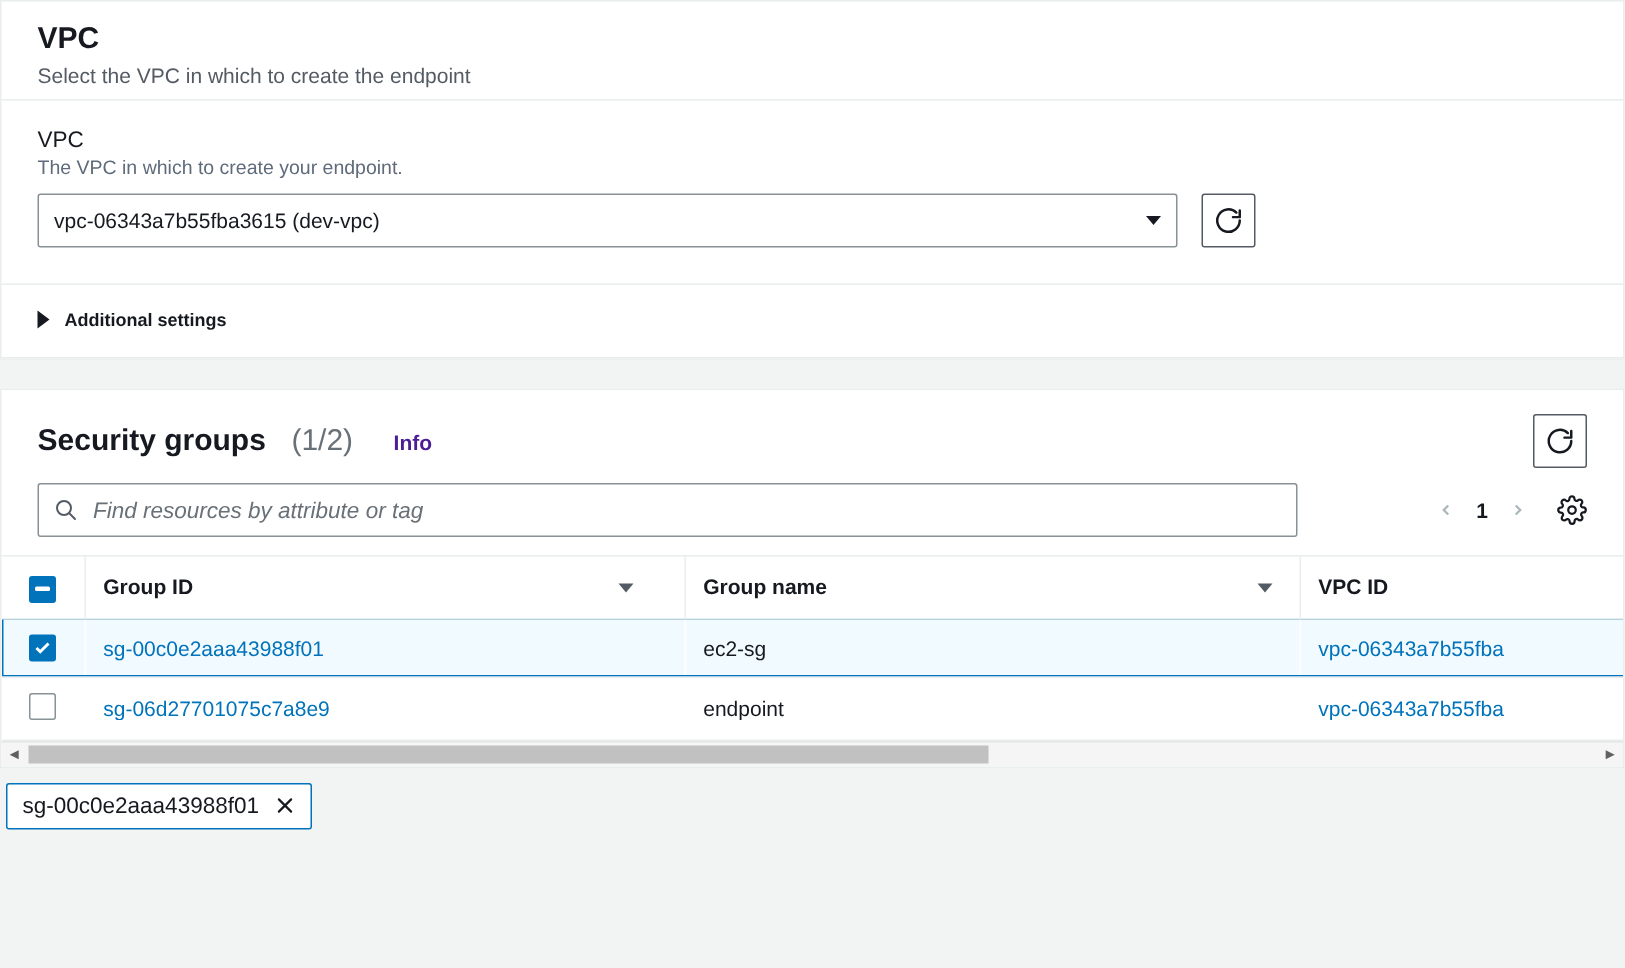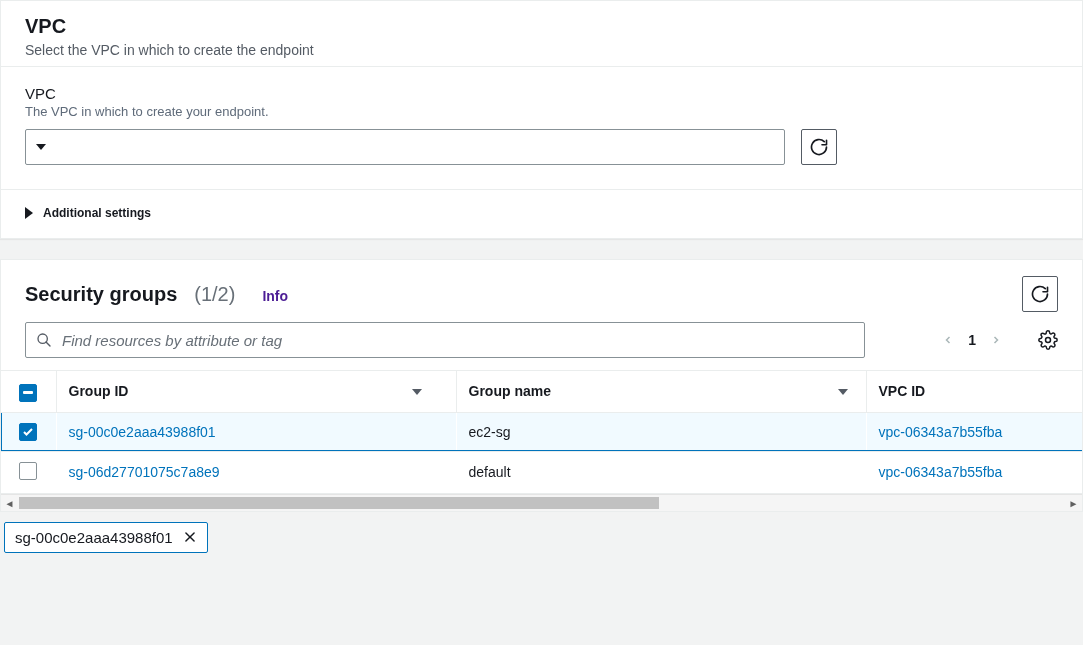--- a/index.html
+++ b/index.html
@@ -69,21 +69,21 @@
   
   .sg-panel { background: #fff; border: 1px solid #eaeded; }
   .sg-header {
     display: flex; align-items: center; justify-content: space-between;
     padding: 16px 24px 10px 24px;
   }
   .sg-title { font-size: 20px; font-weight: 700; display: flex; align-items: baseline; gap: 17px; }
   .sg-count { color: #687078; font-weight: 400; }
   .info-link { color: #4c1d95; font-weight: 700; font-size: 14px; margin-left: 10px; cursor: pointer; }
   .sg-toolbar {
-    display: flex; align-items: center; gap: 36px;
+    display: flex; align-items: center; gap: 20px;
     padding: 0 24px 12px 24px;
   }
   .search {
     flex: 0 0 840px;
     height: 36px;
     border: 1px solid #879196;
     border-radius: 2px;
     display: flex; align-items: center;
     padding: 0 10px;
     gap: 10px;
@@ -201,20 +201,21 @@
   <div class="vpc-header">
     <div class="vpc-title">VPC</div>
     <div class="vpc-sub">Select the VPC in which to create the endpoint</div>
   </div>
 
   <div class="vpc-body">
     <div class="field-label">VPC</div>
     <div class="field-desc">The VPC in which to create your endpoint.</div>
     <div class="select-row">
       <div class="select">
+        <span>vpc-06343a7b55fba3615 (dev-vpc)</span>
         <span class="caret"></span>
       </div>
       <div class="iconbtn">
         <svg width="18" height="18" viewBox="0 0 24 24" fill="none" stroke="#16191f" stroke-width="2.2" stroke-linecap="round" stroke-linejoin="round">
           <path d="M22 12a10 10 0 1 1-3-7.1"></path>
           <polyline points="22 3 22 9 16 9"></polyline>
         </svg>
       </div>
     </div>
   </div>
@@ -308,21 +309,21 @@
           </td>
           <td><a class="link">sg-00c0e2aaa43988f01</a></td>
           <td><span>ec2-sg</span></td>
           <td><a class="link">vpc-06343a7b55fba</a></td>
         </tr>
         <tr>
           <td style="text-align:center;">
             <span class="chk"></span>
           </td>
           <td><a class="link">sg-06d27701075c7a8e9</a></td>
-          <td><span>default</span></td>
+          <td><span>endpoint</span></td>
           <td><a class="link">vpc-06343a7b55fba</a></td>
         </tr>
       </tbody>
     </table>
   </div>
 
   <div class="hscroll">
     <div class="arrL">◄</div>
     <div class="thumb"></div>
     <div class="arrR">►</div>

